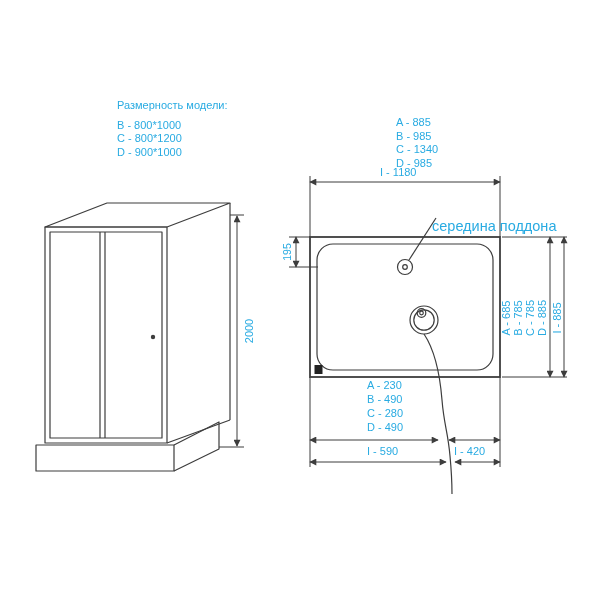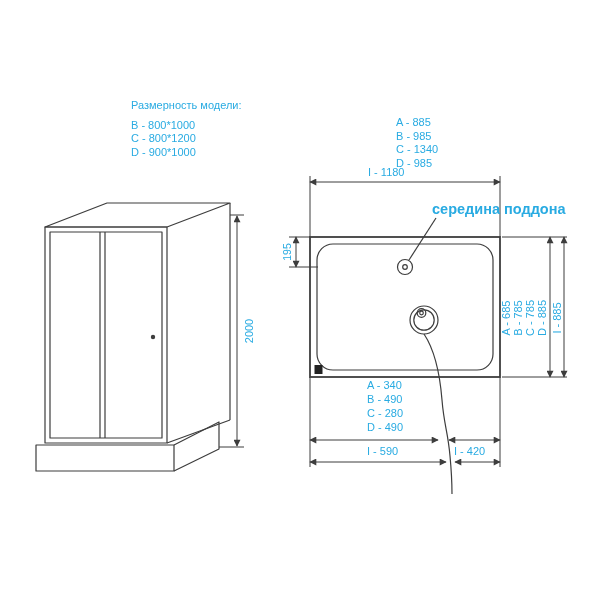--- a/index.html
+++ b/index.html
@@ -99,49 +99,49 @@
       <line x1="310" y1="462" x2="446" y2="462" marker-start="url(#arr)" marker-end="url(#arr)"></line>
     </g>
 
     <g stroke="#3d3d3d" stroke-width="1">
       <line x1="500" y1="377" x2="500" y2="467"></line>
       <line x1="449" y1="440" x2="500" y2="440" marker-start="url(#arr)" marker-end="url(#arr)"></line>
       <line x1="455" y1="462" x2="500" y2="462" marker-start="url(#arr)" marker-end="url(#arr)"></line>
     </g>
   </svg>
 
-  <div class="list" style="left:131px;top:99px;">
+  <div class="list" style="left:117px;top:99px;">
     <div class="t">Размерность модели:</div>
     <div>B - 800*1000</div>
     <div>C - 800*1200</div>
     <div>D - 900*1000</div>
   </div>
 
   <div class="v-label" style="left:249px;top:331px;">2000</div>
 
   <div class="list" style="left:388px;top:116px;margin-left:8px;">
     <div>A - 885</div>
     <div>B - 985</div>
     <div>C - 1340</div>
     <div>D - 985</div>
   </div>
-  <div class="h-label" style="left:368px;top:166px;">I - 1180</div>
+  <div class="h-label" style="left:380px;top:166px;">I - 1180</div>
 
-  <div class="h-label big" style="left:432px;top:201px;font-weight:bold;">середина поддона</div>
+  <div class="h-label big" style="left:432px;top:218px;">середина поддона</div>
 
   <div class="v-label small" style="left:287px;top:252px;">195</div>
 
   <div class="v-label" style="left:506px;top:318px;">A - 685</div>
   <div class="v-label" style="left:518px;top:318px;">B - 785</div>
   <div class="v-label" style="left:530px;top:318px;">C - 785</div>
   <div class="v-label" style="left:542px;top:318px;">D - 885</div>
   <div class="v-label" style="left:557px;top:318px;">I - 885</div>
 
   <div class="list lh14" style="left:367px;top:378px;">
-    <div>A - 340</div>
+    <div>A - 230</div>
     <div>B - 490</div>
     <div>C - 280</div>
     <div>D - 490</div>
   </div>
   <div class="h-label" style="left:367px;top:445px;">I - 590</div>
 
   <div class="h-label" style="left:454px;top:445px;">I - 420</div>
 
 </div>
 

